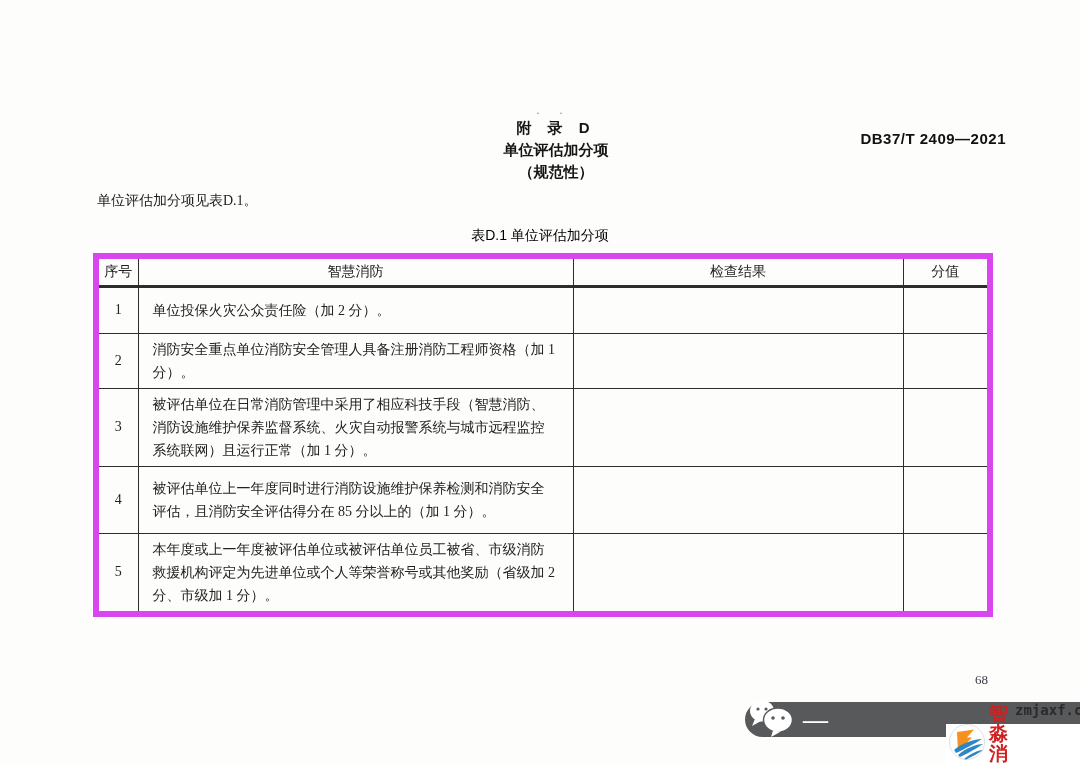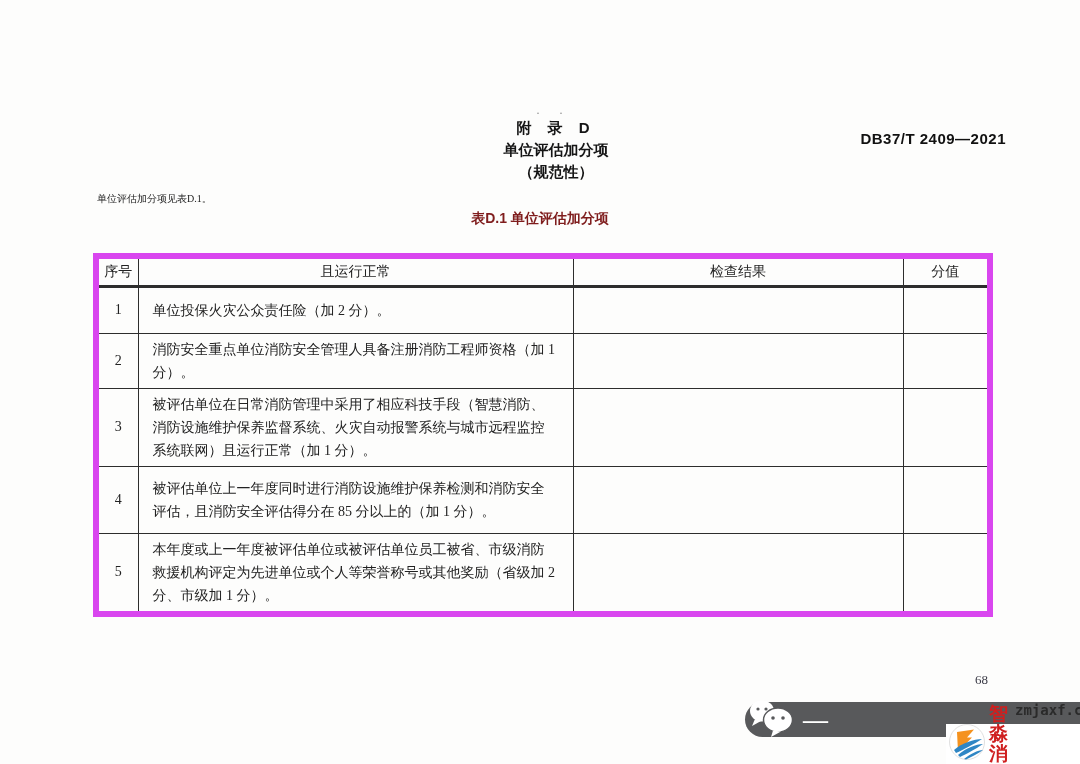--- a/index.html
+++ b/index.html
@@ -22,26 +22,26 @@
   }
   .title-block {
     position:absolute; top:117px; left:16px; width:100%;
     text-align:center;
     font-family:"Liberation Sans","DejaVu Sans",sans-serif;
   }
   .title-line { font-size:15px; font-weight:bold; line-height:22px; color:#151515; }
   .title-line.spaced { letter-spacing:6px; }
   .intro-text {
     position:absolute; top:192px; left:97px;
-    font-size:10px; color:#222;
+    font-size:14px; color:#222;
   }
   .table-caption {
-    position:absolute; top:210px; left:0; width:100%;
-    text-align:center; font-weight:bold; font-size:14px;
-    font-family:"Liberation Sans","DejaVu Sans",sans-serif; color:#7f1d1d;
+    position:absolute; top:227px; left:0; width:100%;
+    text-align:center; font-weight:normal; font-size:14px;
+    font-family:"Liberation Sans","DejaVu Sans",sans-serif; color:#000000;
   }
   table.bonus-table {
     position:absolute; left:93px; top:253px;
     width:894px; table-layout:fixed; border-collapse:collapse;
     border:6px solid #d946ef;
     background:transparent;
   }
   .bonus-table th, .bonus-table td {
     border:1.5px solid #2d2d2d;
     font-size:14px; color:#222;
@@ -108,21 +108,21 @@
 <table class="bonus-table">
   <colgroup>
     <col style="width:42px">
       <col style="width:435px">
       <col style="width:330px">
       <col style="width:87px">
   </colgroup>
   <thead>
     <tr>
       <th>序号</th>
-      <th>且运行正常</th>
+      <th>智慧消防</th>
       <th>检查结果</th>
       <th>分值</th>
     </tr>
   </thead>
   <tbody>
     <tr style="height:47px">
       <td class="cell-no">1</td>
       <td class="cell-content">单位投保火灾公众责任险（加 2 分）。</td>
       <td class="cell-result"></td>
       <td class="cell-score"></td>

